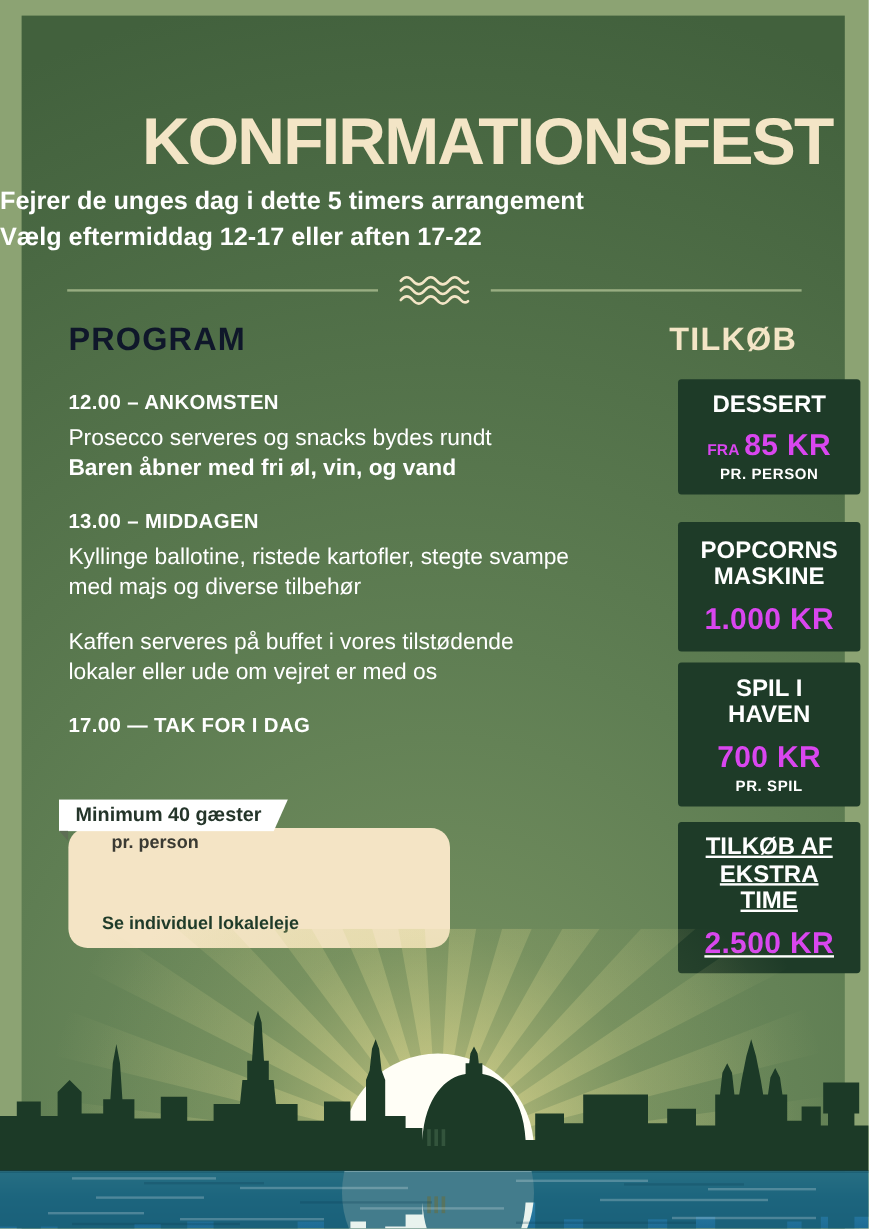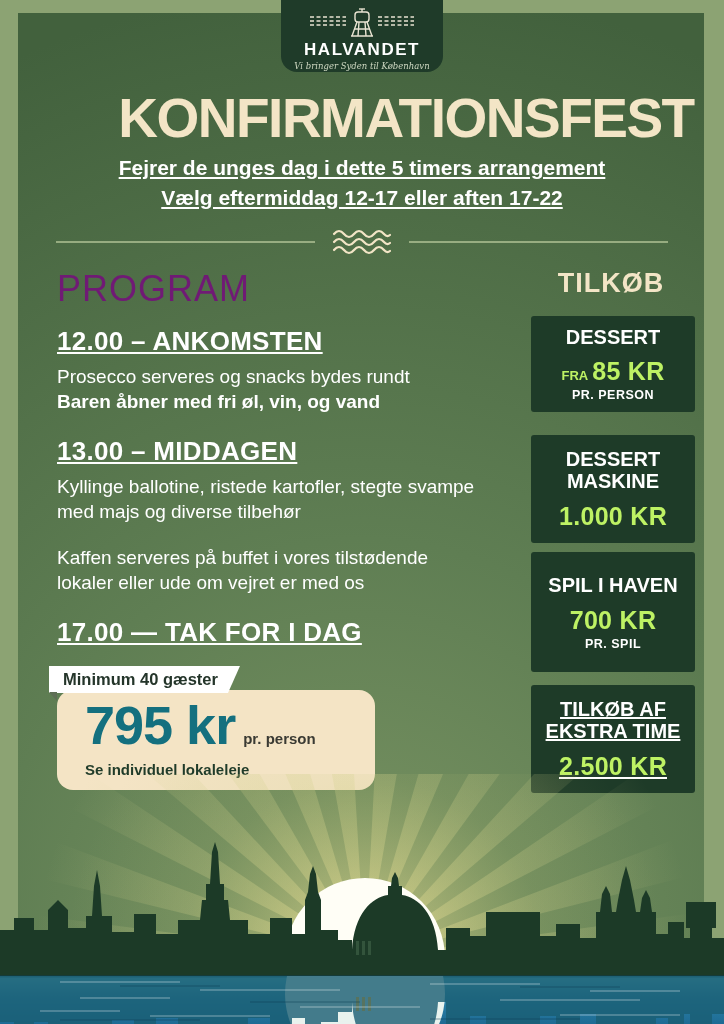--- a/index.html
+++ b/index.html
@@ -12,93 +12,72 @@
 
   
   .badge{position:absolute;left:50%;top:0;transform:translateX(-50%);width:162px;height:72px;
     background:#1f3b29;border-radius:0 0 16px 16px;display:flex;flex-direction:column;align-items:center;justify-content:flex-start;padding-top:8px;box-sizing:border-box;}
   .badge-name{color:#ffffff;font-weight:800;font-size:17px;letter-spacing:1.5px;margin-top:2px;}
   .badge-tagline{color:#cfd8c2;font-family:"DejaVu Serif",serif;font-style:italic;font-size:8.5px;margin-top:1px;}
 
   
   .title{position:absolute;left:0;width:724px;top:86px;text-align:center;color:#f3e5c6;
     font-size:55px;font-weight:800;letter-spacing:-1.5px;padding-left:44px;}
-  .subtitle{position:absolute;left:0;width:724px;text-align:center;color:#ffffff;font-weight:700;font-size:21px;text-decoration:underline;}
+  .subtitle{position:absolute;left:0;width:724px;text-align:left;color:#ffffff;font-weight:700;font-size:21px;}
   .sub1{top:156px;} .sub2{top:186px;}
 
   
   .divider{position:absolute;left:56px;right:56px;top:228px;display:flex;align-items:center;gap:16px;}
   .divider .line{flex:1;height:2px;background:rgba(213,226,179,.55);}
 
   
-  .prog-heading{position:absolute;left:57px;top:268px;color:#701a75;font-size:36px;font-weight:400;letter-spacing:1px;}
+  .prog-heading{position:absolute;left:57px;top:268px;color:#0f172a;font-size:27px;font-weight:700;letter-spacing:1px;}
   .prog-list{position:absolute;left:57px;top:326px;width:432px;color:#ffffff;}
   .prog-item{margin-bottom:21px;}
-  .prog-time{font-size:26px;font-weight:800;letter-spacing:.3px;margin-bottom:7px;text-decoration:underline;}
+  .prog-time{font-size:17px;font-weight:800;letter-spacing:.3px;margin-bottom:7px;}
   .prog-line{font-size:19px;font-weight:500;line-height:1.33;}
   .prog-line.bold{font-weight:700;}
   .prog-line:empty{display:none;}
 
   
   .price-box{position:absolute;left:57px;top:690px;width:318px;height:100px;background:#f4e4c5;border-radius:16px;}
   .price-tab{position:absolute;left:-8px;top:-24px;background:#ffffff;color:#24352a;font-size:16.5px;font-weight:700;
     padding:4px 22px 4px 14px;clip-path:polygon(0 0,100% 0,calc(100% - 12px) 100%,0 100%);}
   .price-fold{position:absolute;left:-8px;top:2px;width:8px;height:9px;background:#5e6e55;clip-path:polygon(0 0,100% 0,100% 100%);}
   .price-row{position:absolute;left:28px;top:4px;display:flex;align-items:baseline;}
   .price-amount{color:#14707f;font-size:54px;font-weight:800;letter-spacing:-1px;}
   .price-unit{color:#3a3a33;font-size:15px;font-weight:600;margin-left:8px;}
   .price-note{position:absolute;left:28px;bottom:12px;color:#1f3b29;font-size:15px;font-weight:600;}
 
   
   .addons-heading{position:absolute;left:537px;top:268px;width:148px;text-align:center;color:#f3e5c6;font-size:27px;font-weight:800;letter-spacing:1px;}
-  .cards{position:absolute;left:531px;top:316px;width:164px;display:flex;flex-direction:column;}
+  .cards{position:absolute;left:565px;top:316px;width:152px;display:flex;flex-direction:column;}
   .card{background:#1e3b28;border-radius:3px;color:#ffffff;text-align:center;display:flex;flex-direction:column;
     align-items:center;justify-content:center;padding:10px 13px;box-sizing:border-box;}
   .card-title{font-size:20px;font-weight:700;line-height:1.12;}
-  .card-price-row{margin-top:9px;display:flex;align-items:baseline;justify-content:center;gap:4px;color:#bef264;}
+  .card-price-row{margin-top:9px;display:flex;align-items:baseline;justify-content:center;gap:4px;color:#d946ef;}
   .card-prefix{font-size:13px;font-weight:800;}
   .card-prefix:empty{display:none;}
   .card-price{font-size:25px;font-weight:800;letter-spacing:.3px;}
   .card-sub{font-size:12.5px;font-weight:700;letter-spacing:.5px;margin-top:2px;color:#ffffff;}
   .card-sub:empty{display:none;}
   .card1{min-height:90px;margin-bottom:23px;}
   .card2{min-height:108px;margin-bottom:9px;}
   .card3{min-height:120px;margin-bottom:13px;}
   .card4{min-height:108px;text-decoration:underline;}
 
   
   .scene{position:absolute;left:0;bottom:0;width:724px;height:250px;}
 </style>
 </head>
 <body>
 
 <div id="poster">
   <div class="panel"></div>
 
-  <div class="badge">
-    <svg width="120" height="30" viewBox="0 0 120 30">
-      <g stroke="#e9e4d2" stroke-width="1.4" fill="none">
-        <g stroke-dasharray="4 2.5">
-          <line x1="8" y1="9" x2="44" y2="9"></line>
-            <line x1="8" y1="13" x2="44" y2="13"></line>
-            <line x1="8" y1="17" x2="44" y2="17"></line>
-          <line x1="76" y1="9" x2="112" y2="9"></line>
-            <line x1="76" y1="13" x2="112" y2="13"></line>
-            <line x1="76" y1="17" x2="112" y2="17"></line>
-        </g>
-        <rect x="53" y="4" width="14" height="10" rx="3"></rect>
-        <path d="M57,1 L63,1"></path>
-        <path d="M60,1 L60,4"></path>
-        <path d="M55,14 L50,28 M65,14 L70,28 M57,14 L56,28 M63,14 L64,28"></path>
-        <path d="M52,21 L68,21 M49,28 L71,28"></path>
-      </g>
-    </svg>
-    <div class="badge-name">HALVANDET</div>
-    <div class="badge-tagline">Vi bringer Syden til København</div>
-  </div>
 
   <div class="title">KONFIRMATIONSFEST</div>
   <div class="subtitle sub1">Fejrer de unges dag i dette 5 timers arrangement</div>
   <div class="subtitle sub2">Vælg eftermiddag 12-17 eller aften 17-22</div>
 
   <div class="divider">
     <div class="line"></div>
     <svg width="62" height="28" viewBox="0 0 62 28">
       <g stroke="#f3e5c6" stroke-width="2.2" fill="none" stroke-linecap="round">
         <path d="M3,6  q5,-6 10,0 q5,6 10,0 q5,-6 10,0 q5,6 10,0 q5,-6 10,0 q3,3.5 6,1"></path>
@@ -125,38 +104,37 @@
     </div>
     <div class="prog-item">
       <div class="prog-time">17.00 — TAK FOR I DAG</div>
     </div>
   </div>
 
   <div class="price-box">
     <div class="price-tab">Minimum 40 gæster</div>
     <div class="price-fold"></div>
     <div class="price-row">
-      <span class="price-amount">795 kr</span>
       <span class="price-unit">pr. person</span>
     </div>
     <div class="price-note">Se individuel lokaleleje</div>
   </div>
 
   <div class="addons-heading">TILKØB</div>
   <div class="cards">
     <div class="card card1">
       <div class="card-title">DESSERT</div>
       <div class="card-price-row">
         <span class="card-prefix">FRA</span>
         <span class="card-price">85 KR</span>
       </div>
       <div class="card-sub">PR. PERSON</div>
     </div>
     <div class="card card2">
-      <div class="card-title">DESSERT MASKINE</div>
+      <div class="card-title">POPCORNS MASKINE</div>
       <div class="card-price-row">
 
         <span class="card-price">1.000 KR</span>
       </div>
 
     </div>
     <div class="card card3">
       <div class="card-title">SPIL I HAVEN</div>
       <div class="card-price-row">
 

